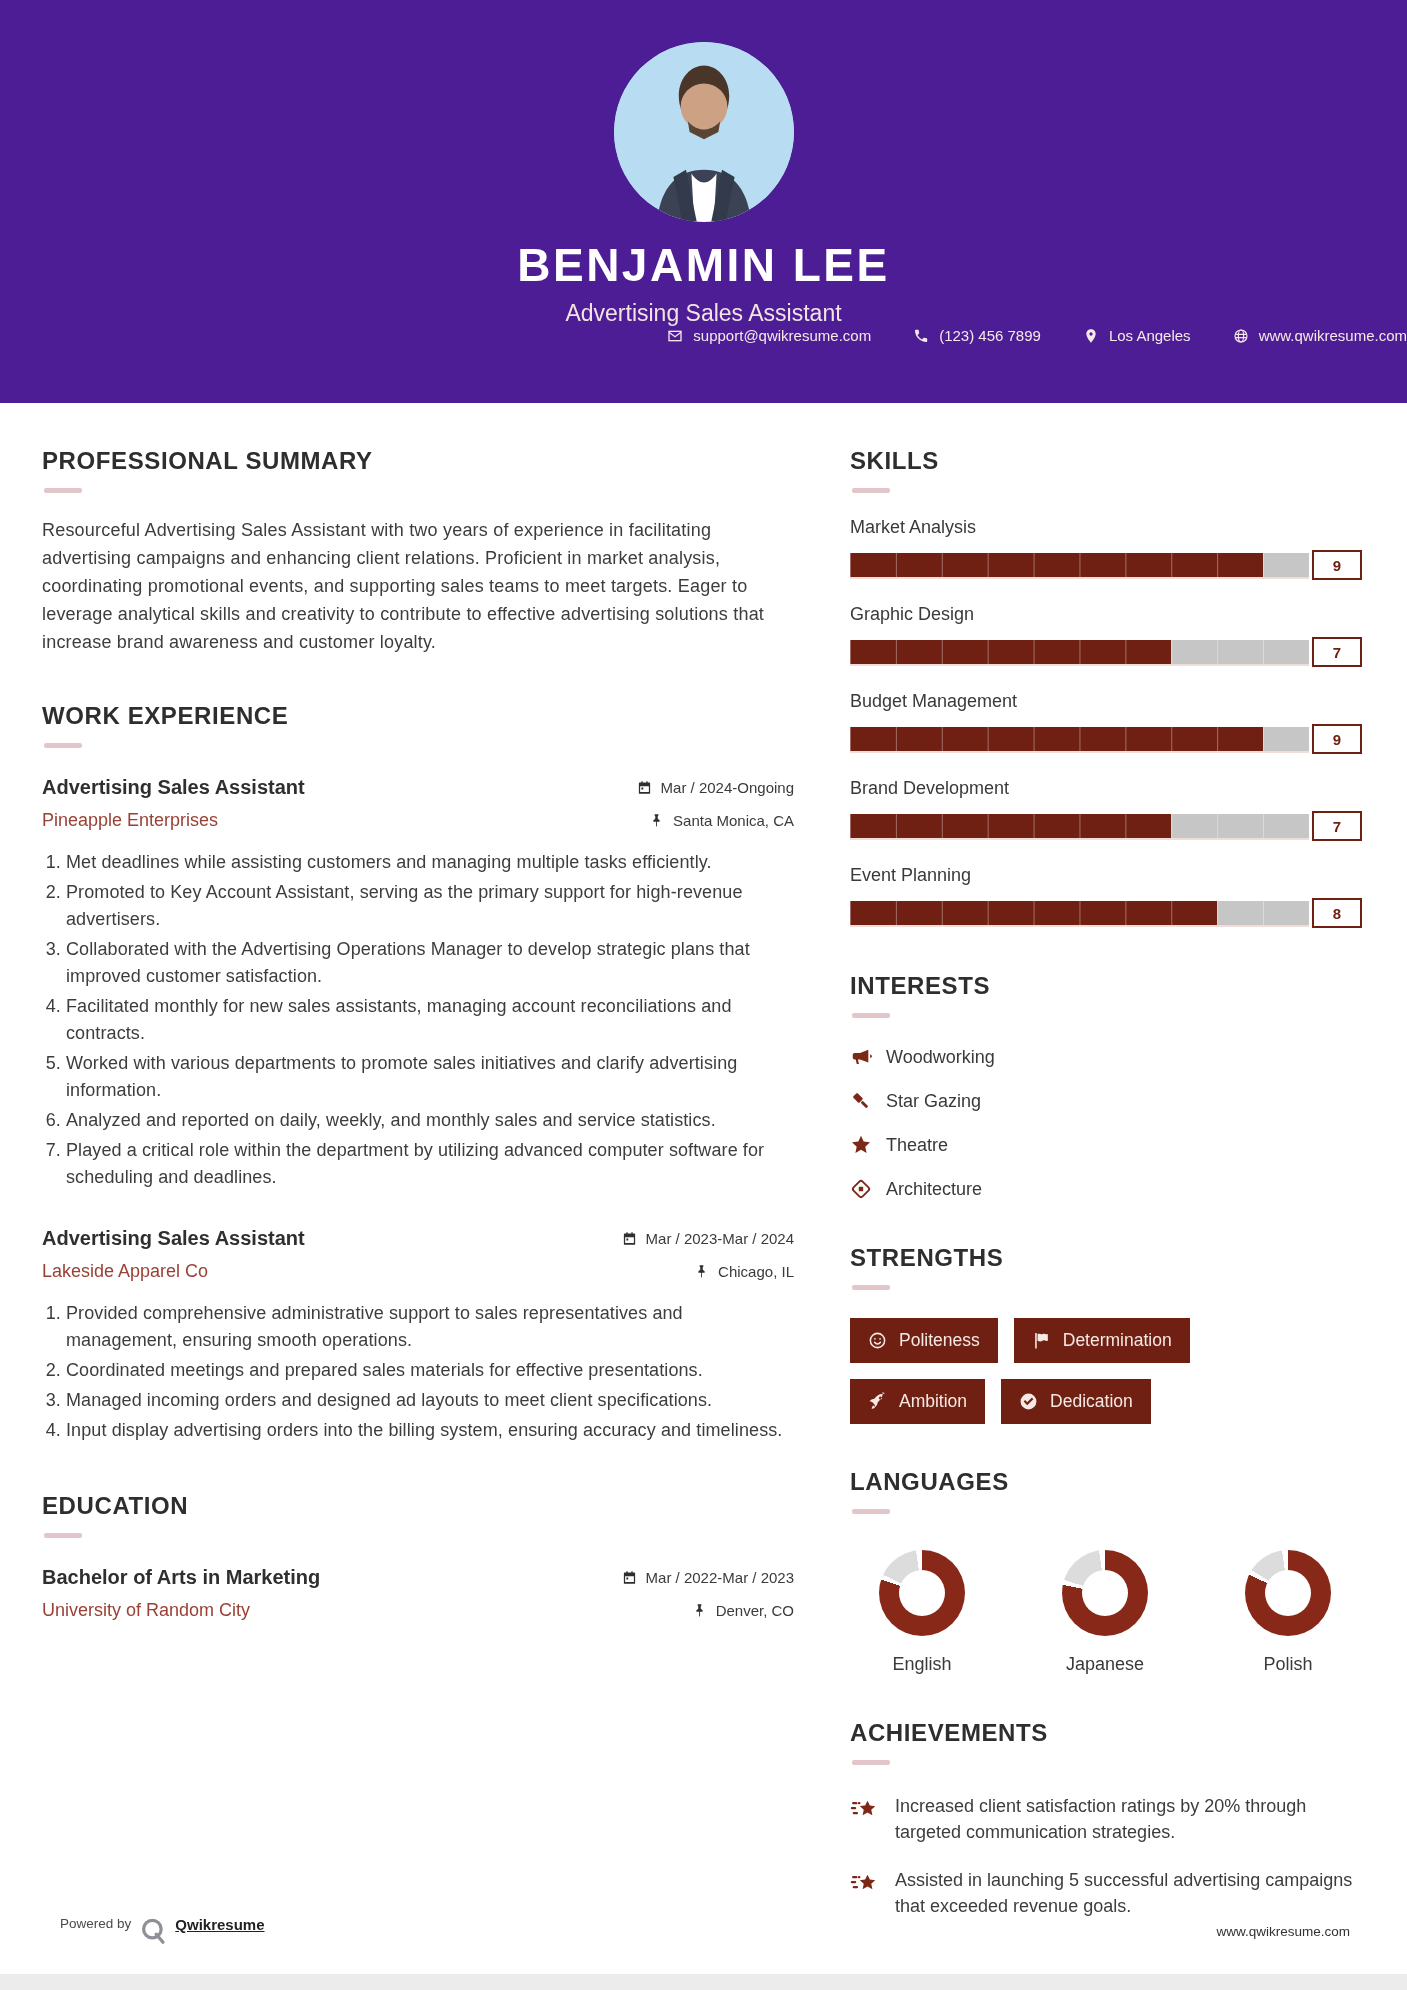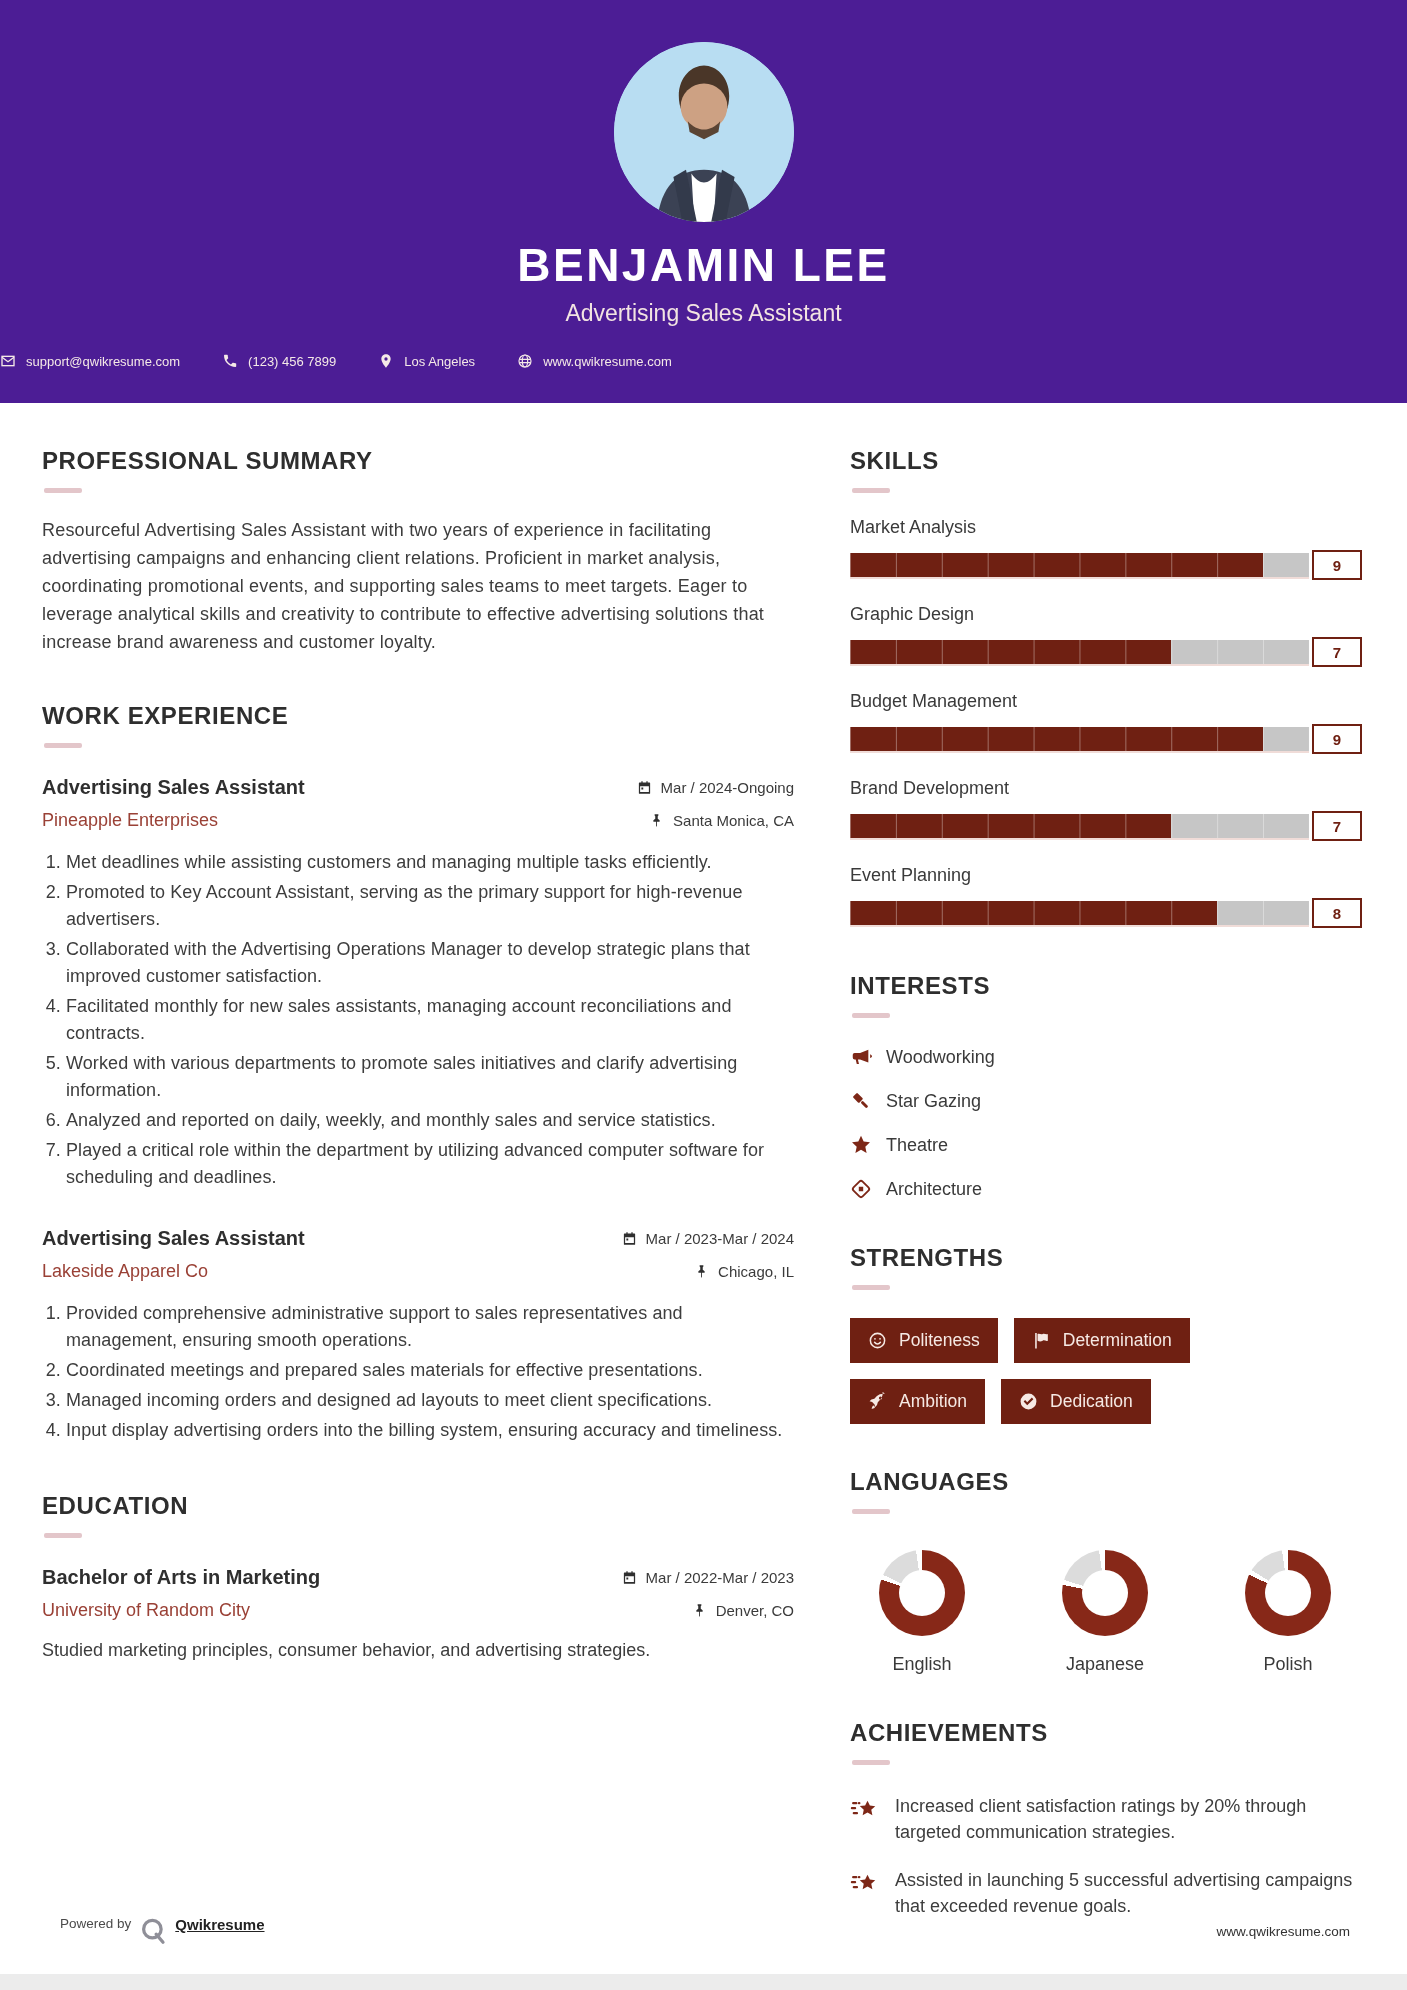--- a/index.html
+++ b/index.html
@@ -6,21 +6,21 @@
   html,body { width:1407px; height:1990px; }
   body { font-family:"Liberation Sans", sans-serif; background:#ffffff; position:relative; overflow:hidden; color:#3d3d3d; }
   .page { width:1407px; height:1990px; position:relative; background:#fff; }
 
   
   .hdr { height:403px; background:#4c1d95; text-align:center; overflow:hidden; }
   .avatar { width:180px; height:180px; border-radius:50%; margin:42px auto 0; overflow:hidden; background:#b8ddf2; }
   .avatar svg { display:block; width:100%; height:100%; }
   .name { color:#ffffff; font-size:46px; font-weight:700; letter-spacing:2.5px; margin-top:16px; }
   .role { color:#f3e4e2; font-size:23px; margin-top:8px; font-weight:400; }
-  .contact { display:flex; justify-content:flex-start; align-items:center; gap:42px; margin-top:26px; color:#f5e9e7; font-size:13px; }
+  .contact { display:flex; justify-content:flex-end; align-items:center; gap:42px; color:#f5e9e7; font-size:15px; }
   .c-item { display:flex; align-items:center; gap:10px; }
   .cic { width:16px; height:16px; display:inline-flex; }
   .cic svg { width:16px; height:16px; }
 
   
   main { display:flex; padding:44px 0 0 42px; }
   .left { width:752px; }
   .right { width:512px; margin-left:56px; }
 
   h2.sec { font-size:24px; font-weight:700; color:#2e2e2e; letter-spacing:0.6px; }
@@ -247,21 +247,20 @@
             <div class="job-company">University of Random City</div>
             <div class="meta">
               <span class="mic">
                   <svg viewBox="0 0 24 24" fill="currentColor">
                     <path d="M9 2h6v2l-1 1v4.2l3 2.3V14h-4.3v6.5L12 22.5l-.7-2V14H7v-2.5l3-2.3V5L9 4V2z"></path>
                   </svg>
                 </span>
               <span>Denver, CO</span>
             </div>
           </div>
-          <p class="edu-desc">Studied marketing principles, consumer behavior, and advertising strategies.</p>
         </article>
       </section>
 
     </section>
 
     <aside class="right">
 
       <section>
         <h2 class="sec">SKILLS</h2>
         <div class="rule"></div>

